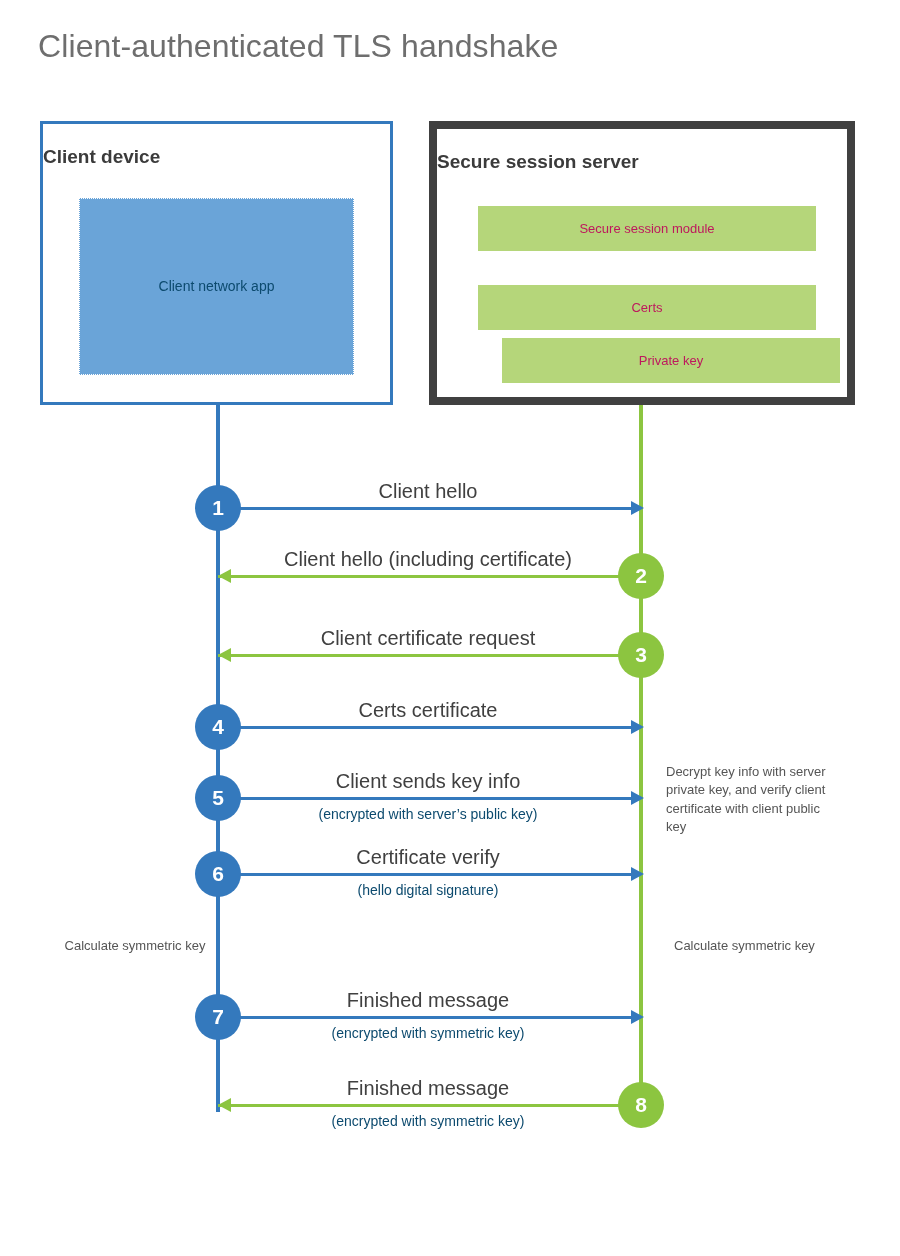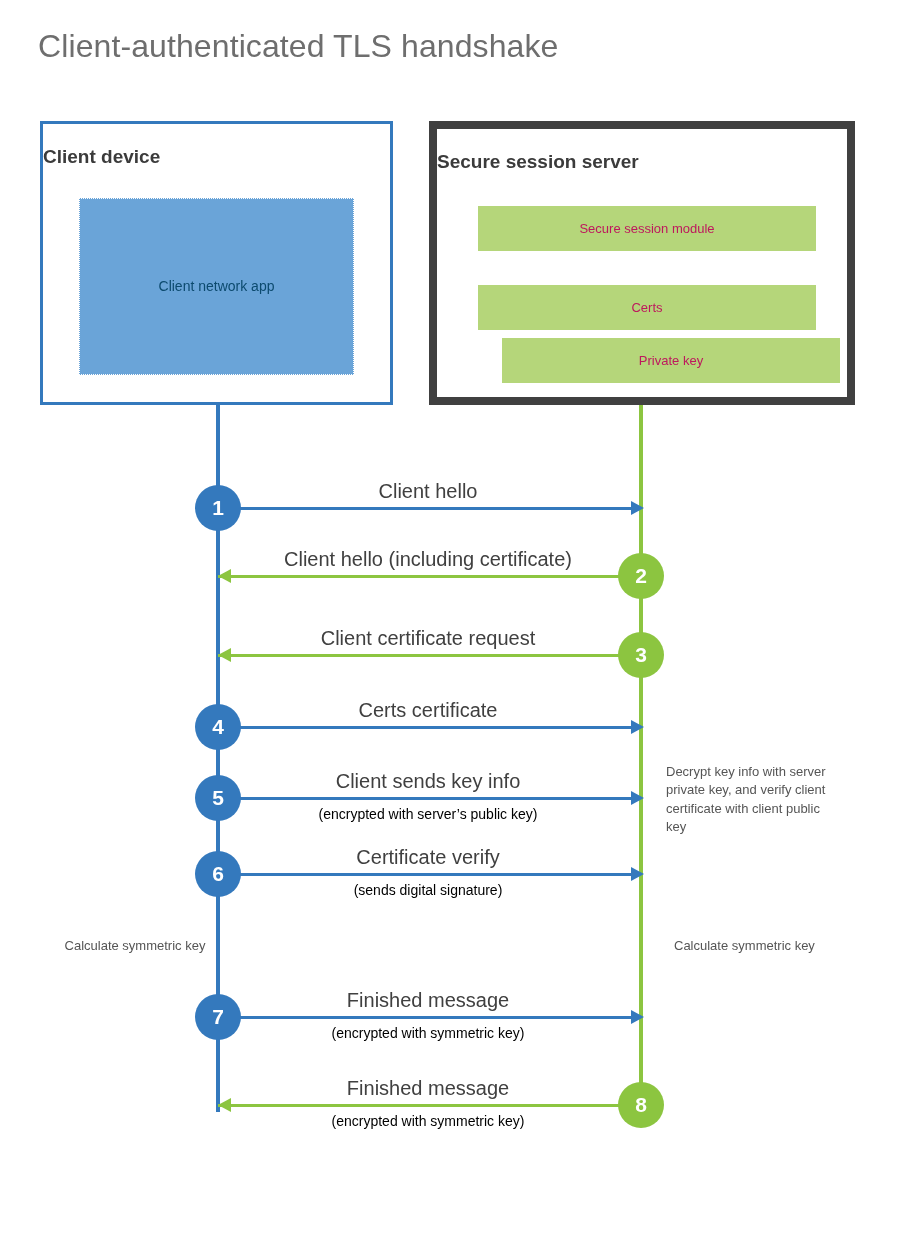--- a/index.html
+++ b/index.html
@@ -181,21 +181,21 @@
     color: #404040;
     top: -28px;
     white-space: nowrap;
   }
   .step-sublabel {
     position: absolute;
     left: 228px;
     width: 400px;
     text-align: center;
     font-size: 14px;
-    color: #000000;
+    color: #0c4a6e;
     top: 8px;
     white-space: nowrap;
   }
 
   
   .side-note {
     position: absolute;
     font-size: 13px;
     line-height: 1.42;
     color: #555555;
@@ -264,21 +264,21 @@
     </div>
     <div class="step-row" style="top: 798px;">
       <div class="step-label">Client sends key info</div>
       <div class="step-sublabel">(encrypted with server’s public key)</div>
       <div class="arrow-shaft to-server blue"></div>
       <div class="arrow-head right"></div>
       <div class="step-circle at-client" style="background: rgb(52, 121, 189);">5</div>
     </div>
     <div class="step-row" style="top: 874px;">
       <div class="step-label">Certificate verify</div>
-      <div class="step-sublabel">(sends digital signature)</div>
+      <div class="step-sublabel">(hello digital signature)</div>
       <div class="arrow-shaft to-server blue"></div>
       <div class="arrow-head right"></div>
       <div class="step-circle at-client" style="background: rgb(52, 121, 189);">6</div>
     </div>
     <div class="step-row" style="top: 1017px;">
       <div class="step-label">Finished message</div>
       <div class="step-sublabel">(encrypted with symmetric key)</div>
       <div class="arrow-shaft to-server blue"></div>
       <div class="arrow-head right"></div>
       <div class="step-circle at-client" style="background: rgb(52, 121, 189);">7</div>

